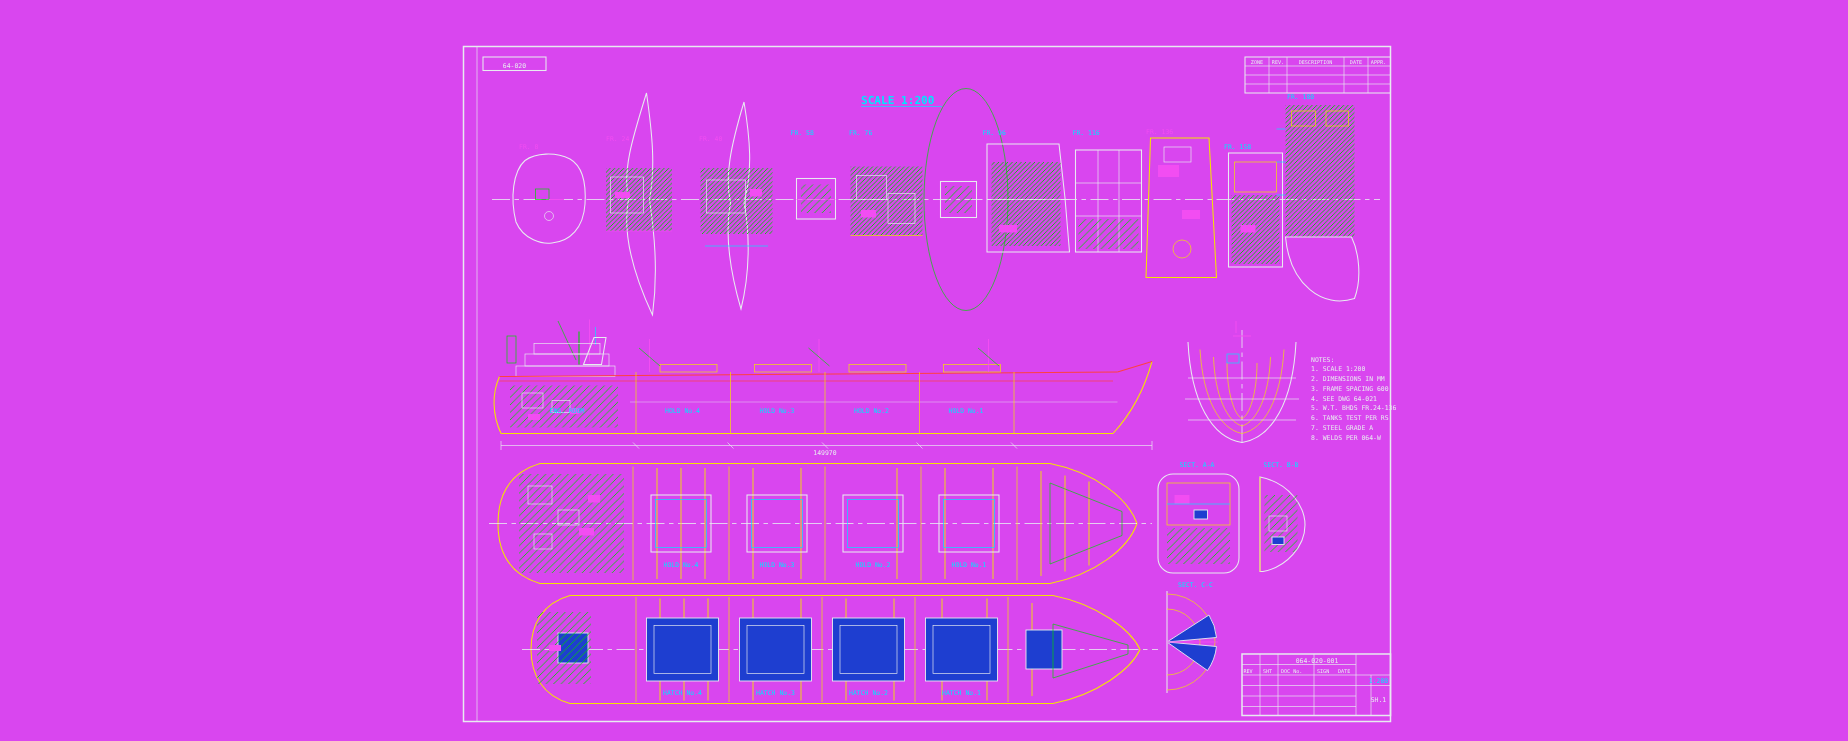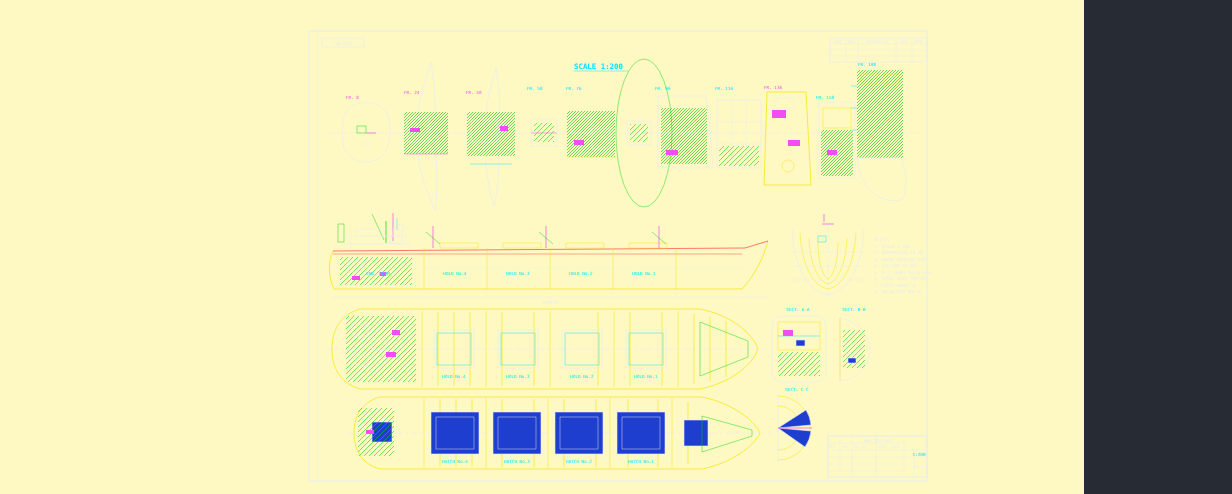--- a/index.html
+++ b/index.html
@@ -1,16 +1,16 @@
 <!DOCTYPE html>
 <html><head>
 <meta charset="utf-8">
 <style>
   html,body{margin:0;padding:0;background:#262b34;}
-  .stage{position:relative;width:1084px;height:494px;background:#fef9c3;overflow:hidden;}
+  .stage{position:relative;width:1232px;height:494px;background:#d946ef;overflow:hidden;}
   svg{position:absolute;left:0;top:0;}
   svg text{font-family:"DejaVu Sans Mono","Liberation Mono",monospace;}
   .sW{stroke:#e8ebf0;fill:none;stroke-width:1;}
   .sY{stroke:#f5e400;fill:none;stroke-width:1;}
   .sG{stroke:#00d400;fill:none;stroke-width:1;}
   .sM{stroke:#f24df2;fill:none;stroke-width:1;}
   .sC{stroke:#00e5ff;fill:none;stroke-width:1;}
   .sR{stroke:#ff4040;fill:none;stroke-width:1;}
   .t{stroke-width:.7;}
   .tt{stroke-width:.45;}

